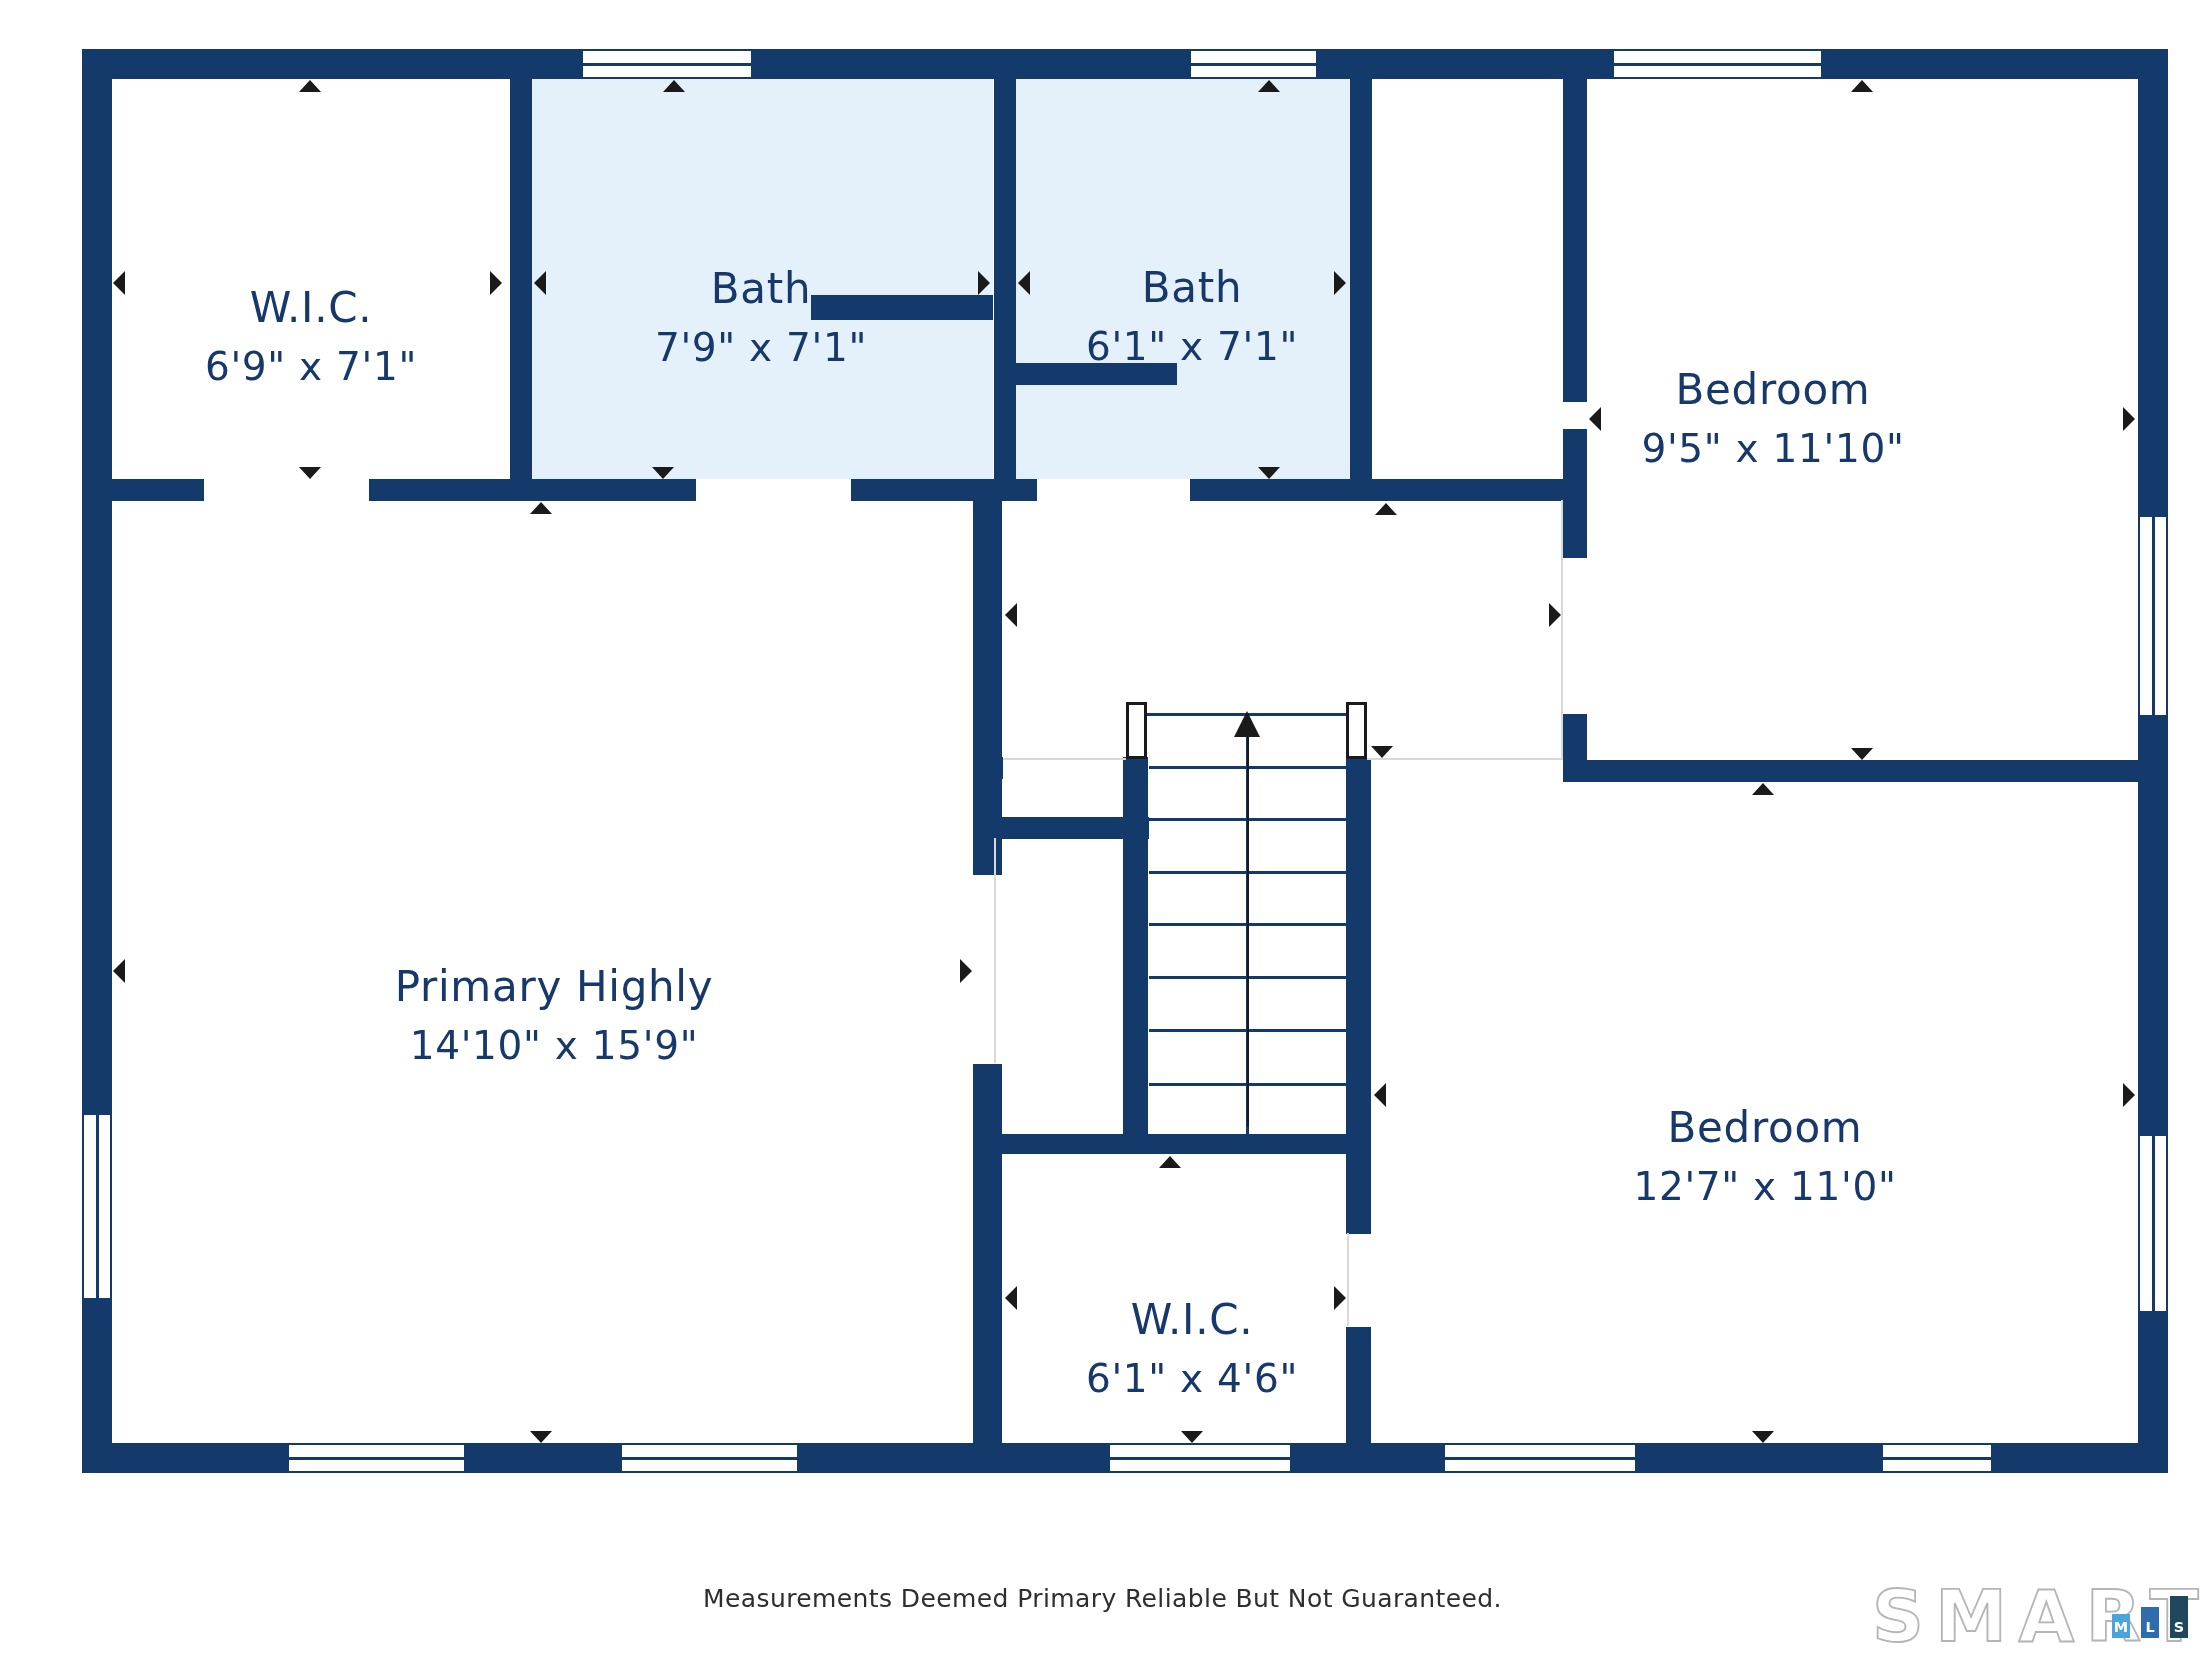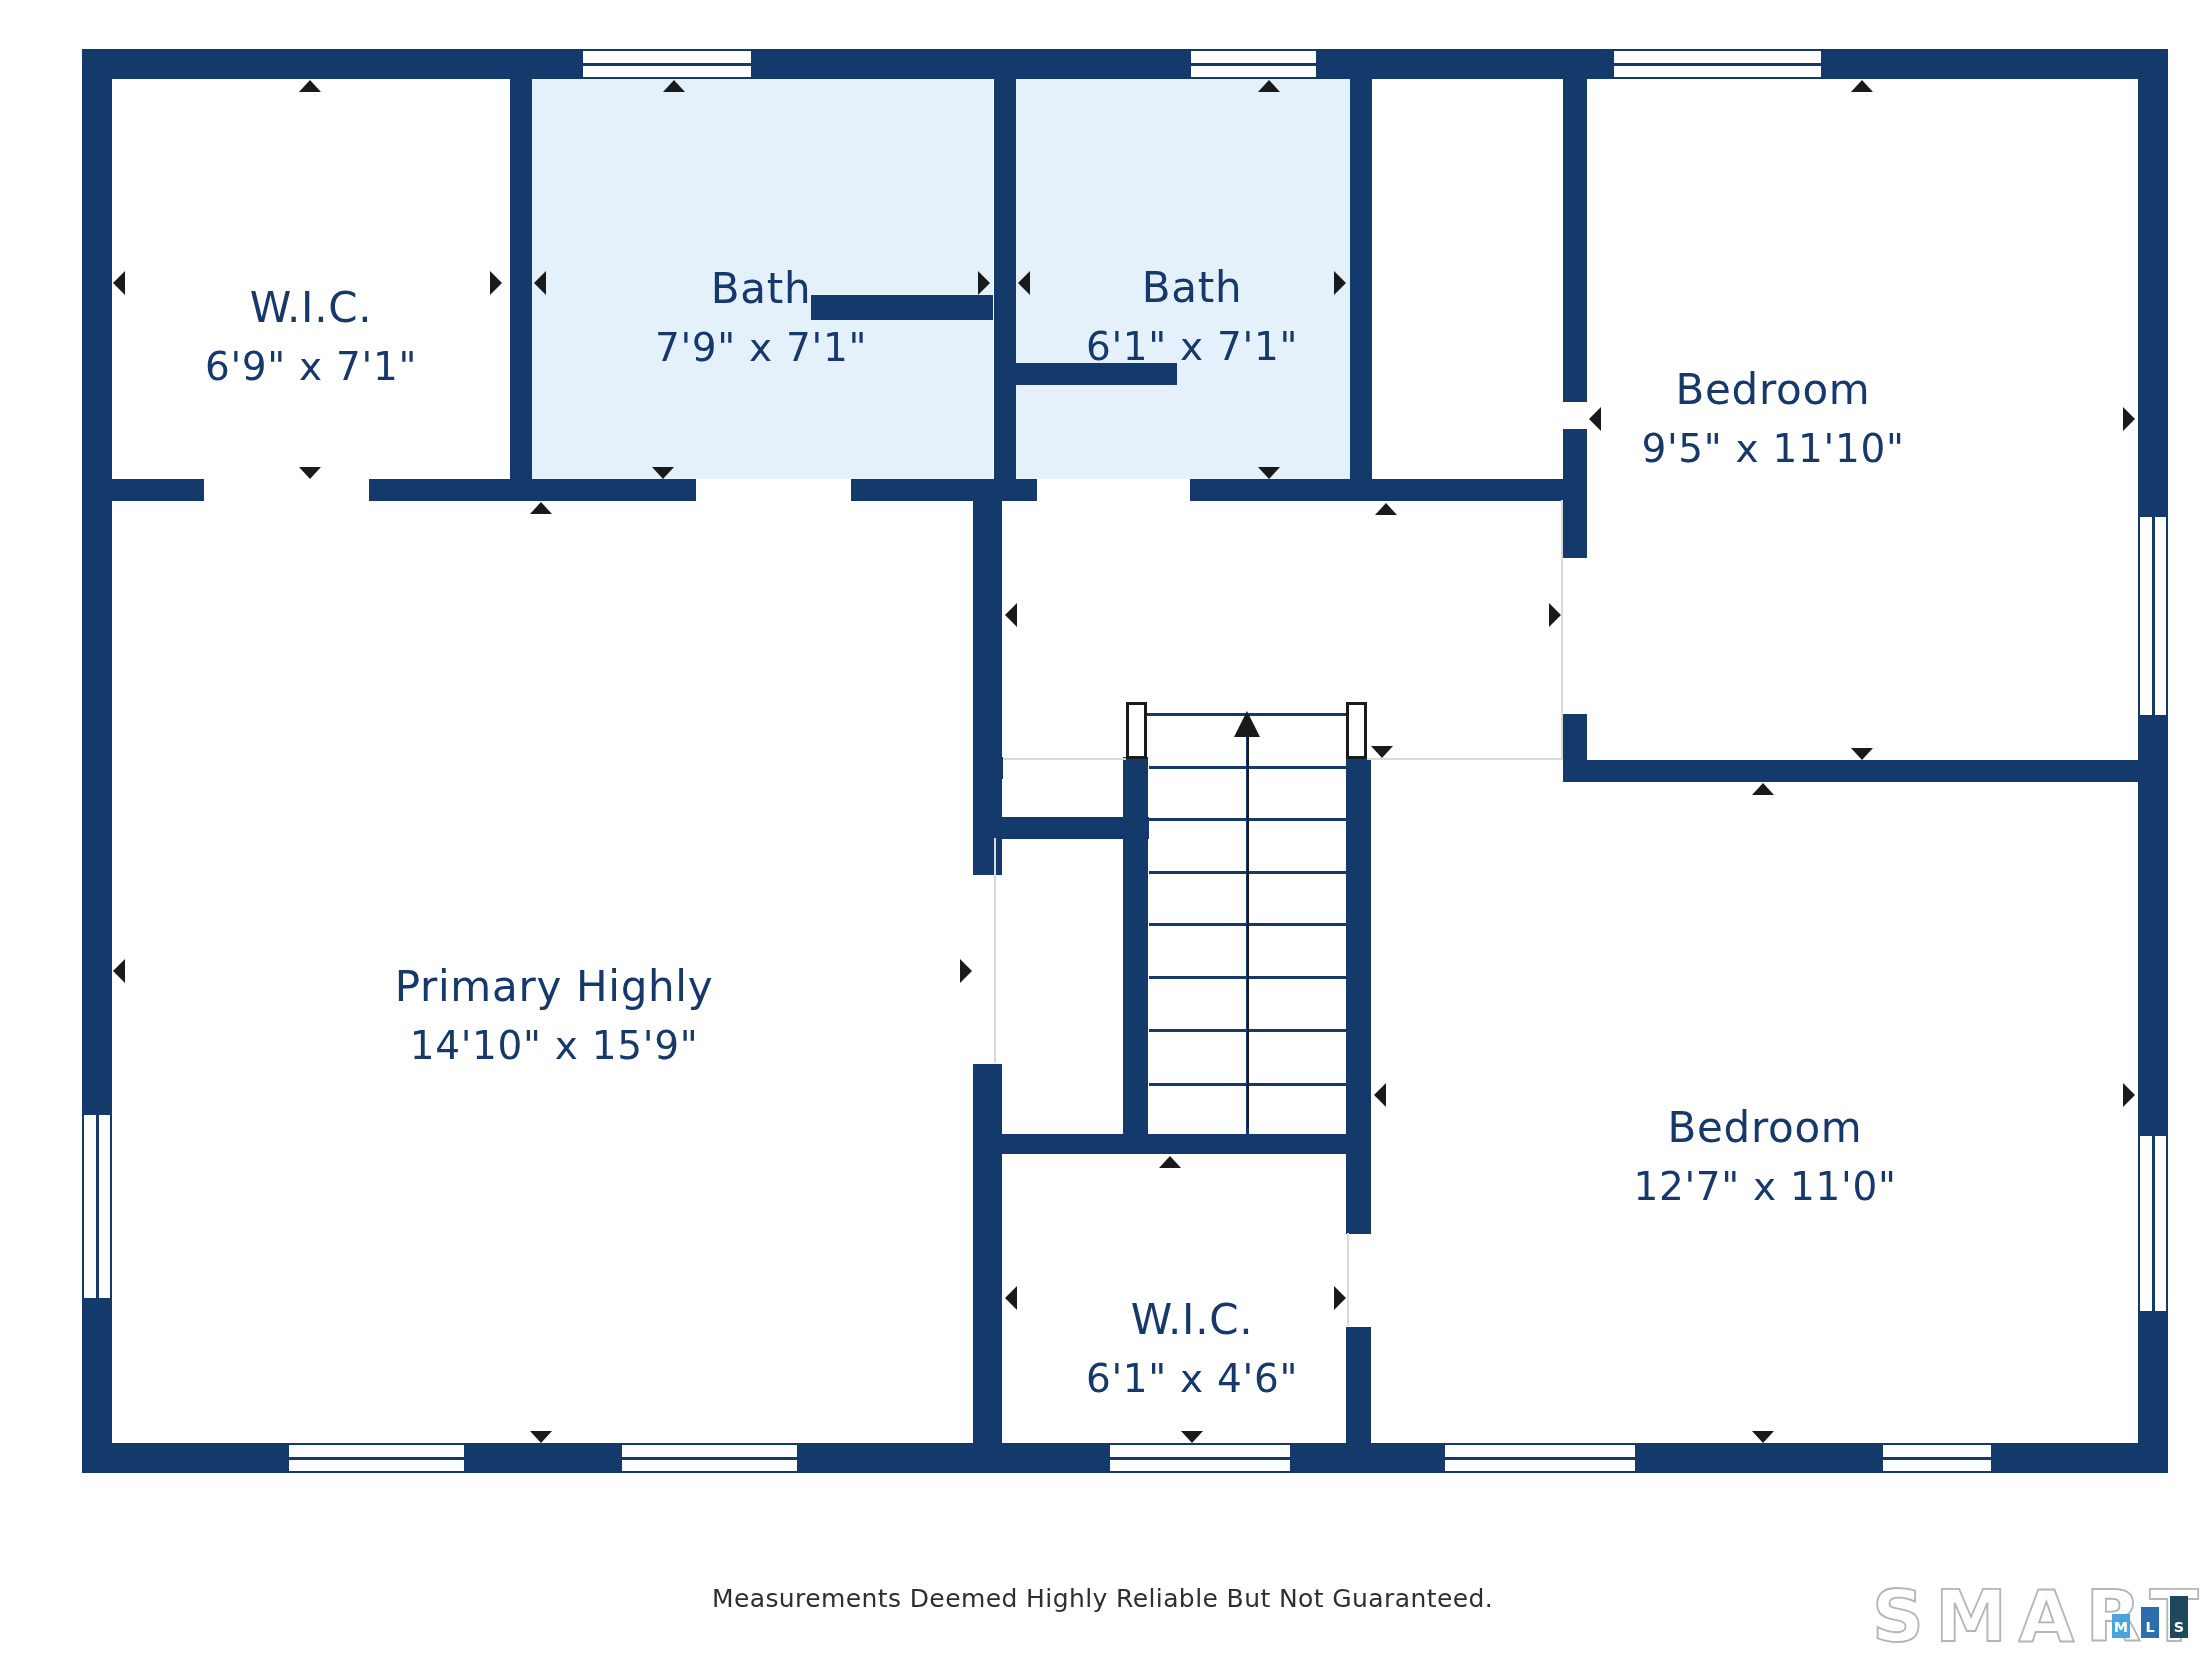--- a/index.html
+++ b/index.html
@@ -195,21 +195,21 @@
   </div>
   <div class="room-label" style="left:1765px;top:1157px;">
     <span class="rname">Bedroom</span>
     <span class="rdims">12'7" x 11'0"</span>
   </div>
   <div class="room-label" style="left:1192px;top:1349px;">
     <span class="rname">W.I.C.</span>
     <span class="rdims">6'1" x 4'6"</span>
   </div>
 
-  <div id="footer">Measurements Deemed Highly Reliable But Not Guaranteed.</div>
+  <div id="footer">Measurements Deemed Primary Reliable But Not Guaranteed.</div>
 
   <div id="logo">
     <span class="word">SMART</span>
     <span class="block" style="left: 240px; top: 26px; width: 18px; height: 24px; background-color: rgb(74, 164, 222);">M</span>
     <span class="block" style="left: 269px; top: 18.7px; width: 18px; height: 31px; background-color: rgb(45, 109, 174);">L</span>
     <span class="block" style="left: 298px; top: 8px; width: 18px; height: 42px; background-color: rgb(31, 72, 92);">S</span>
   </div>
 
 </div>
 

